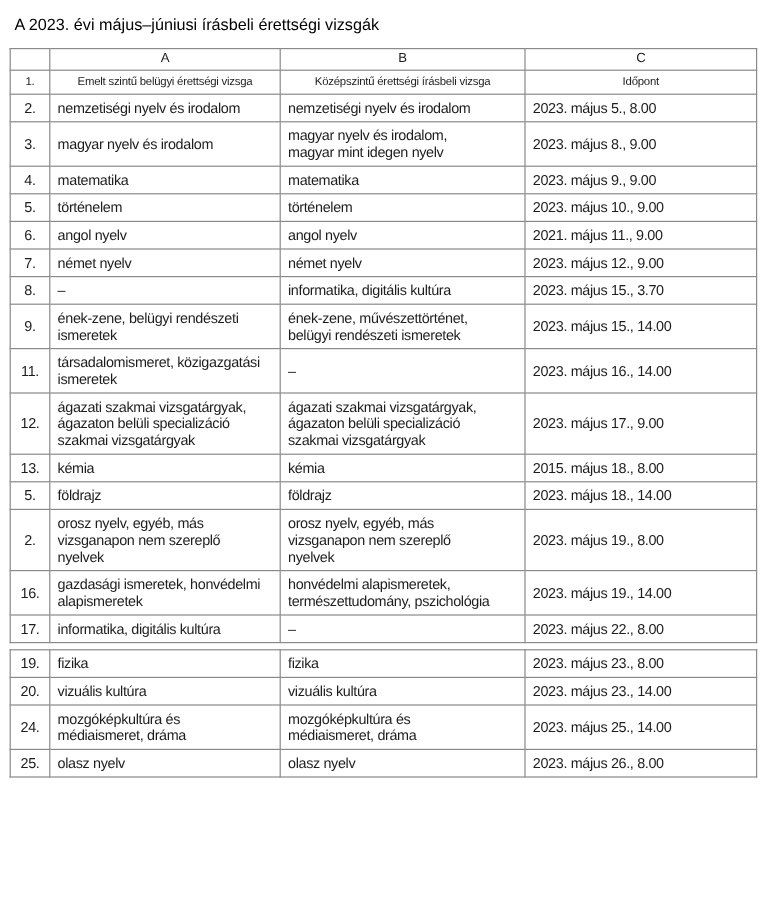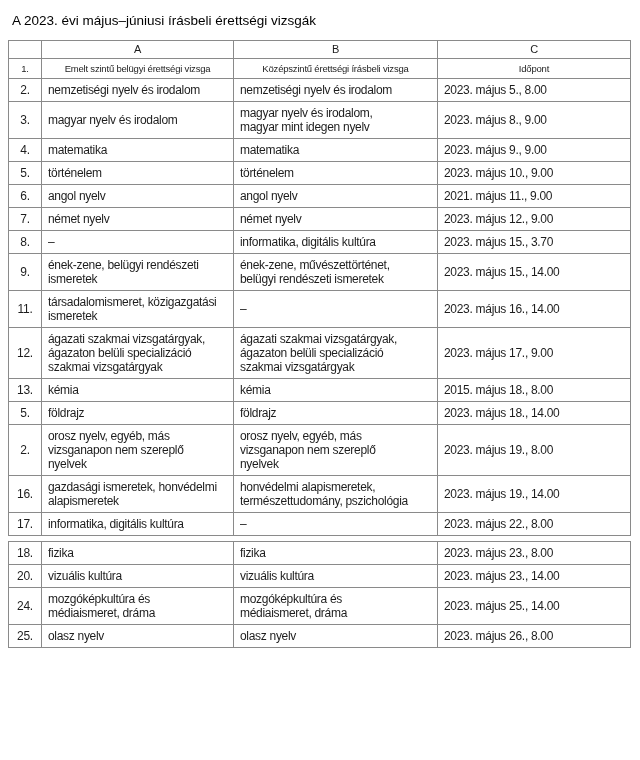--- a/index.html
+++ b/index.html
@@ -198,21 +198,21 @@
 
   <table class="exam-table part2" id="table-page2">
     <colgroup>
       <col style="width:33px">
       <col style="width:192px">
       <col style="width:204px">
       <col style="width:193px">
     </colgroup>
     <tbody>
         <tr>
-          <td class="num">18.</td>
+          <td class="num">19.</td>
           <td>fizika</td>
           <td>fizika</td>
           <td class="date">2023. május 23., 8.00</td>
         </tr>
         <tr>
           <td class="num">20.</td>
           <td>vizuális kultúra</td>
           <td>vizuális kultúra</td>
           <td class="date">2023. május 23., 14.00</td>
         </tr>

